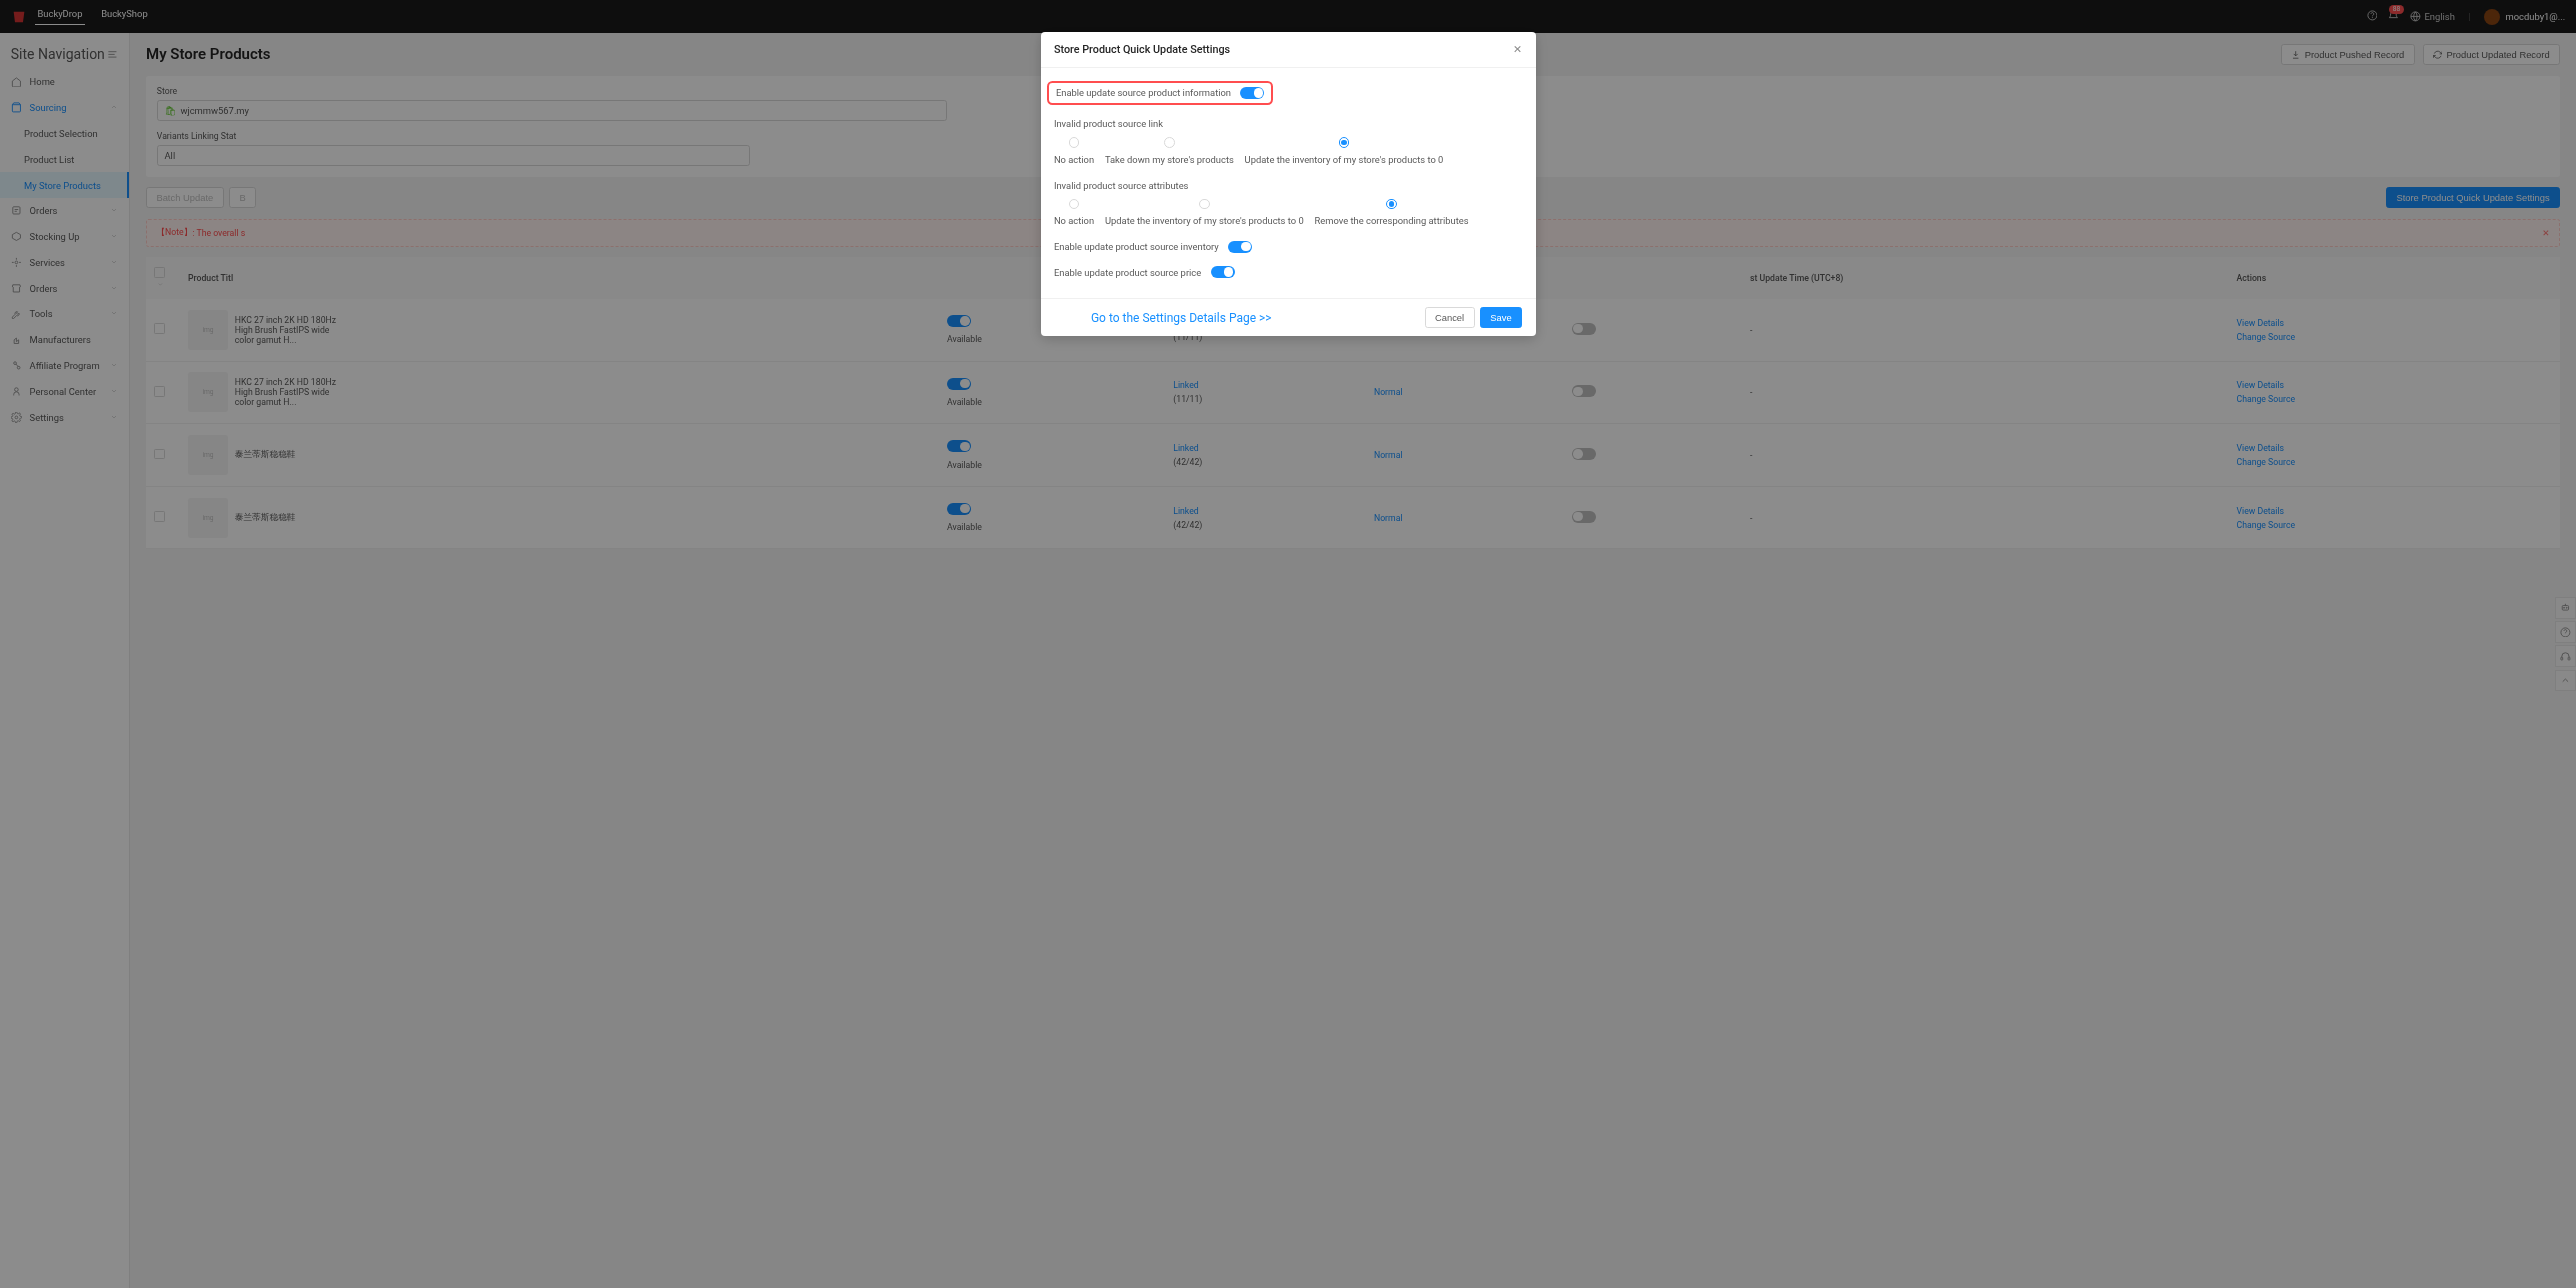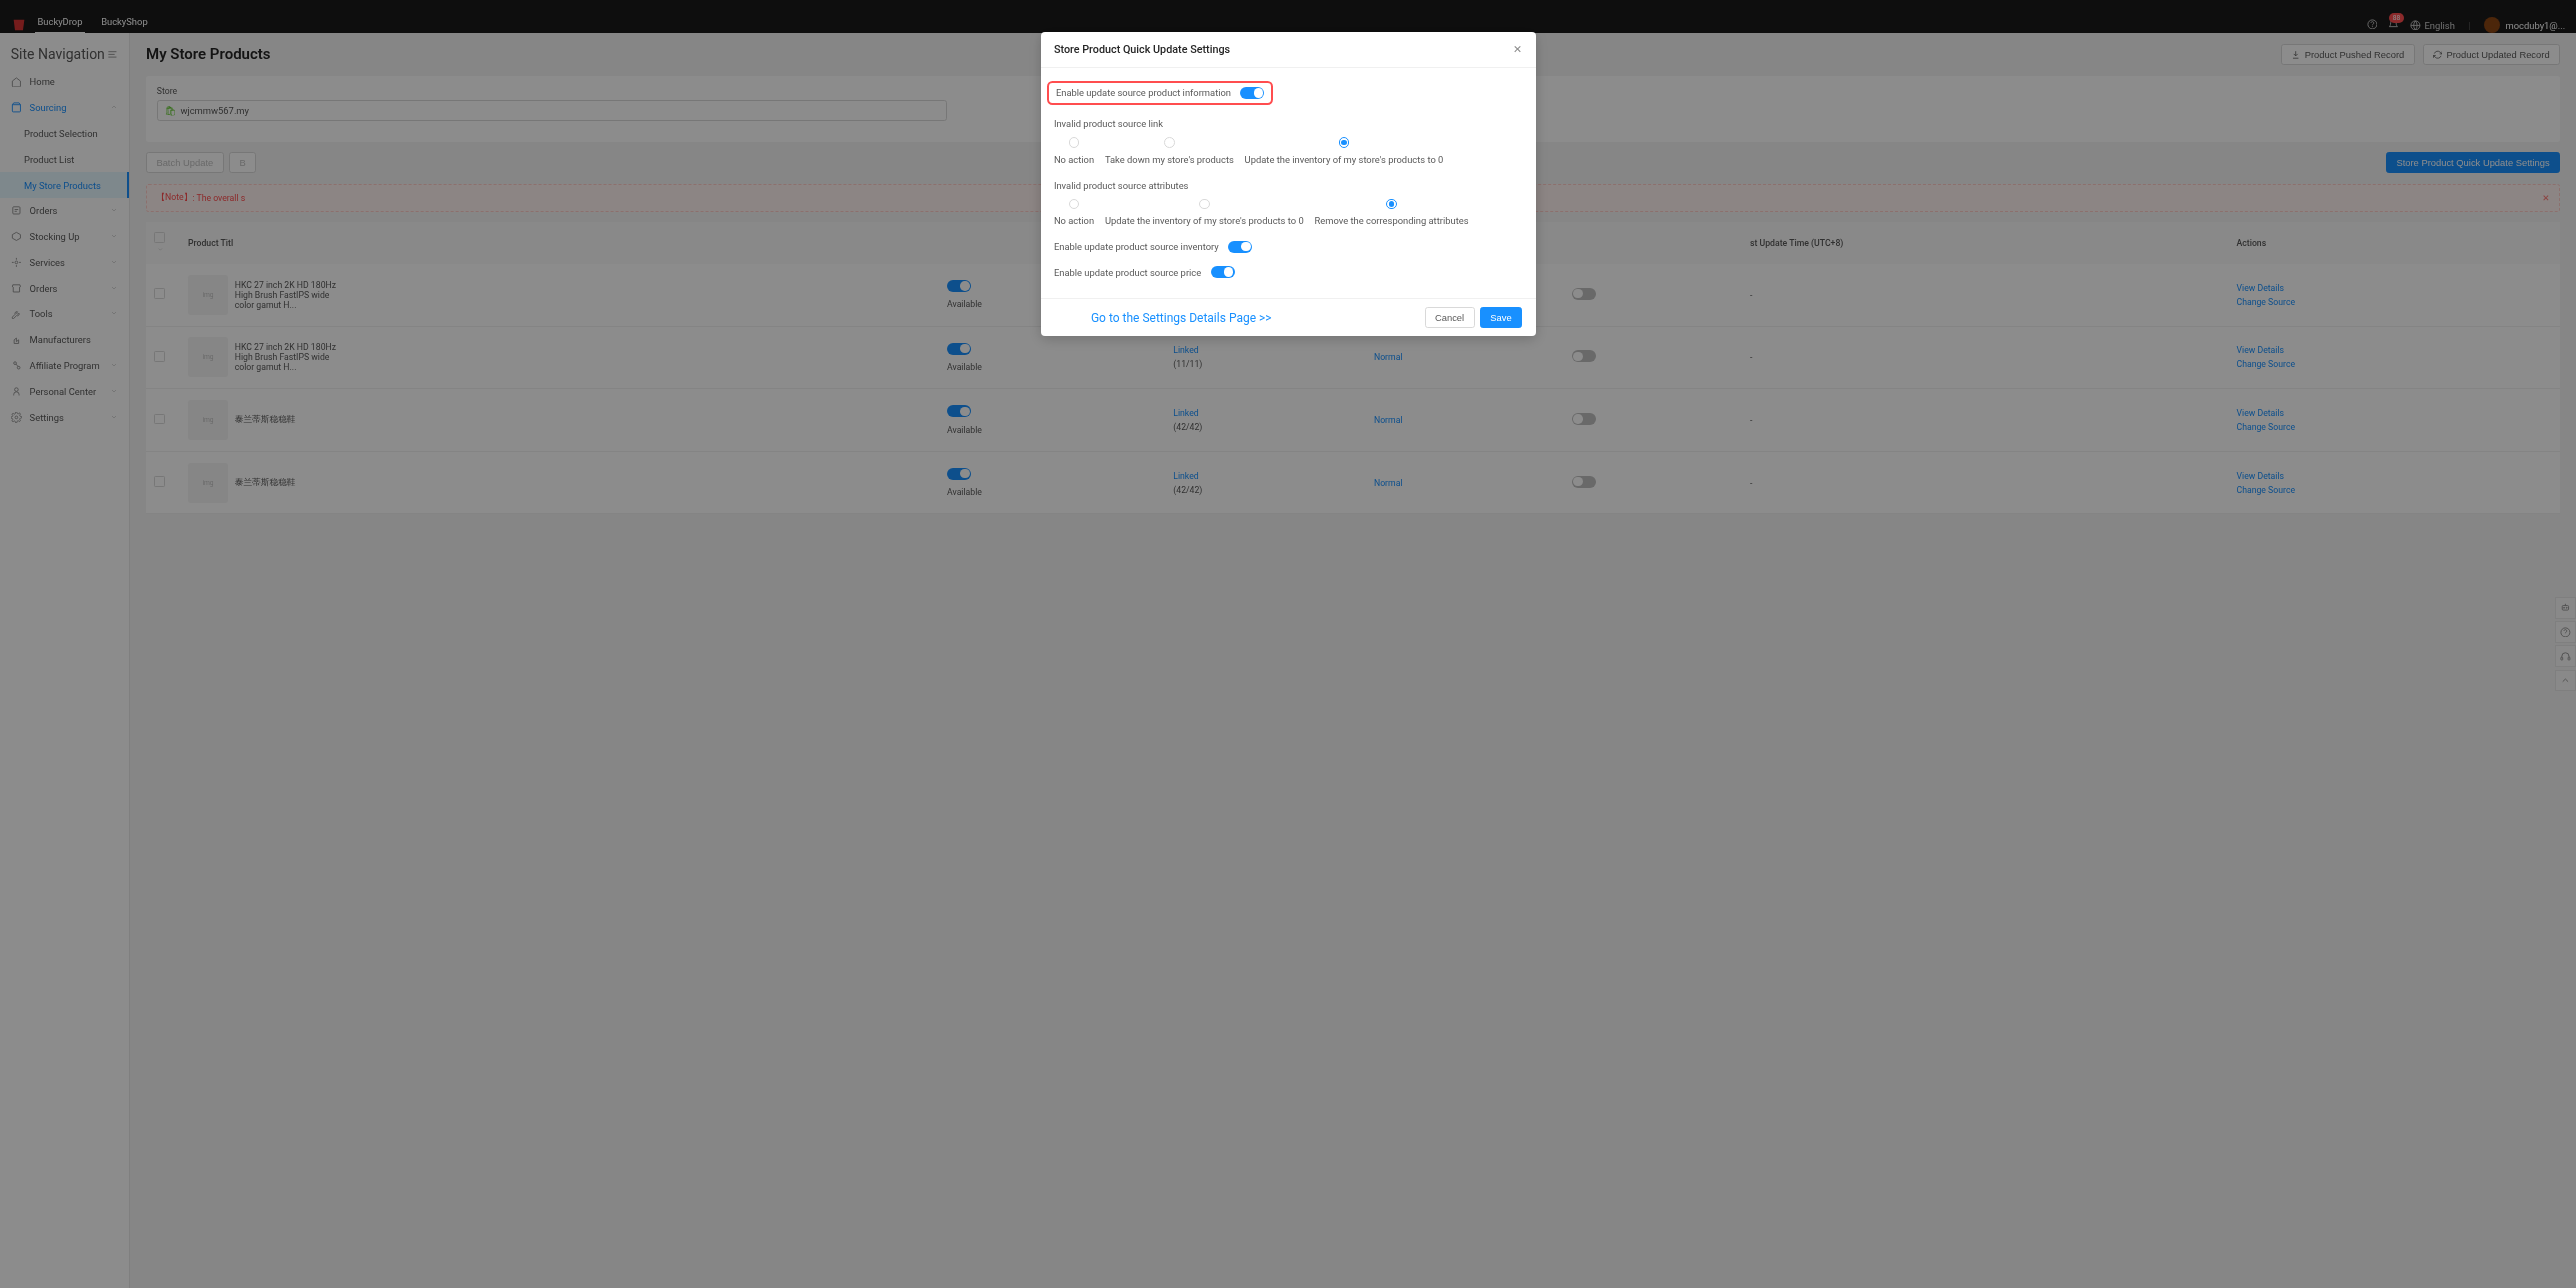--- a/index.html
+++ b/index.html
@@ -1,19 +1,19 @@
 <!DOCTYPE html>
 <html style="font-size:10.8px"><head>
   <meta charset="utf-8">
   <style>
     * { margin: 0; padding: 0; box-sizing: border-box; }
     body { font-family: -apple-system, BlinkMacSystemFont, "Segoe UI", Roboto, sans-serif; font-size: 9.4px; background: #f5f5f5; color: #333; }
 
     
-    .header { background: #1a1a1a; height: 33px; display: flex; align-items: flex-end; padding: 0 10.8px; color: #fff; }
+    .header { background: #1a1a1a; height: 33px; display: flex; align-items: center; padding: 0 10.8px; color: #fff; }
     .header-logo { width: 16px; height: 16px; margin-right: 8px; }
     .header-nav { display: flex; gap: 13.4px; }
     .header-nav-item { color: #fff; padding: 0 2.7px 5.4px; cursor: pointer; }
     .header-nav-item.active { border-bottom: 1.3px solid #fff; }
     .header-spacer { flex: 1; }
     .header-right { display: flex; align-items: center; gap: 10.8px; }
     .header-icon { color: #ccc; position: relative; cursor: pointer; }
     .badge { position: absolute; top: -5.4px; right: -5.4px; background: #ff4d4f; color: #fff; border-radius: 6.7px; padding: 0.7px 4px; font-size: 6.7px; }
     .header-divider { color: #555; margin: 0 2.7px; }
     .header-user { display: flex; align-items: center; gap: 5.4px; cursor: pointer; }
@@ -304,20 +304,29 @@
       <div class="filter-row">
         <div class="filter-group">
           <label class="filter-label">Store</label>
           <div class="select">
             <span style="color:#52c41a;margin-right:4px;">🛍</span>
             <span>wjcmmw567.my</span>
           </div>
         </div>
         <div class="filter-group" style="flex:2"></div>
       </div>
+      <div class="filter-row" style="margin-bottom:0;">
+        <div class="filter-group">
+          <label class="filter-label">Variants Linking Stat</label>
+          <div class="select">
+            <span>All</span>
+          </div>
+        </div>
+        <div class="filter-group" style="flex:3"></div>
+      </div>
     </div>
 
     <div class="action-bar">
       <button class="btn disabled">Batch Update</button>
       <button class="btn disabled">B</button>
       <div class="spacer"></div>
       <button class="btn primary">Store Product Quick Update Settings</button>
     </div>
 
     <div class="note">

